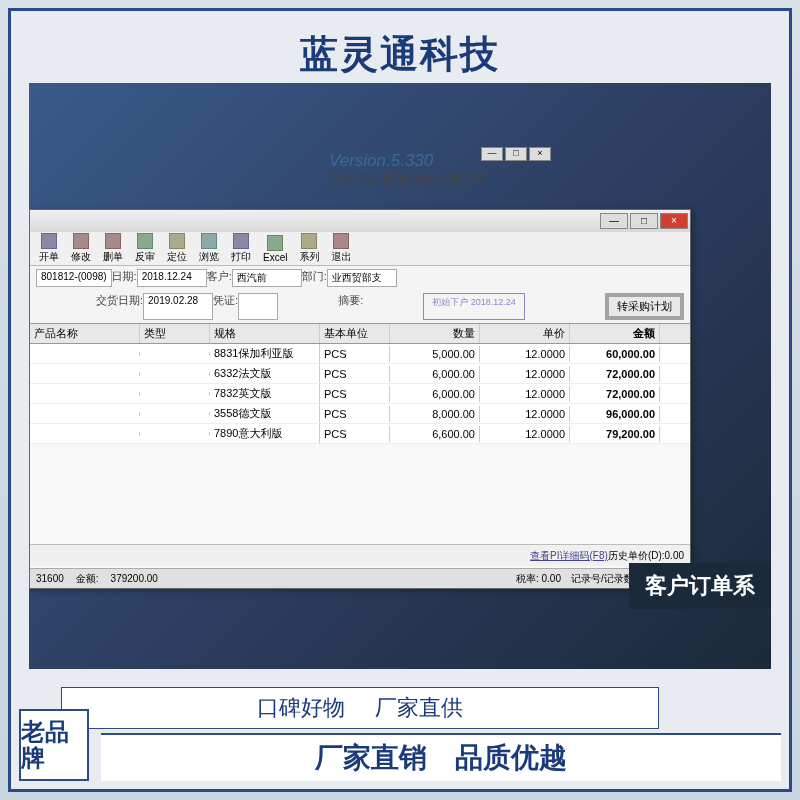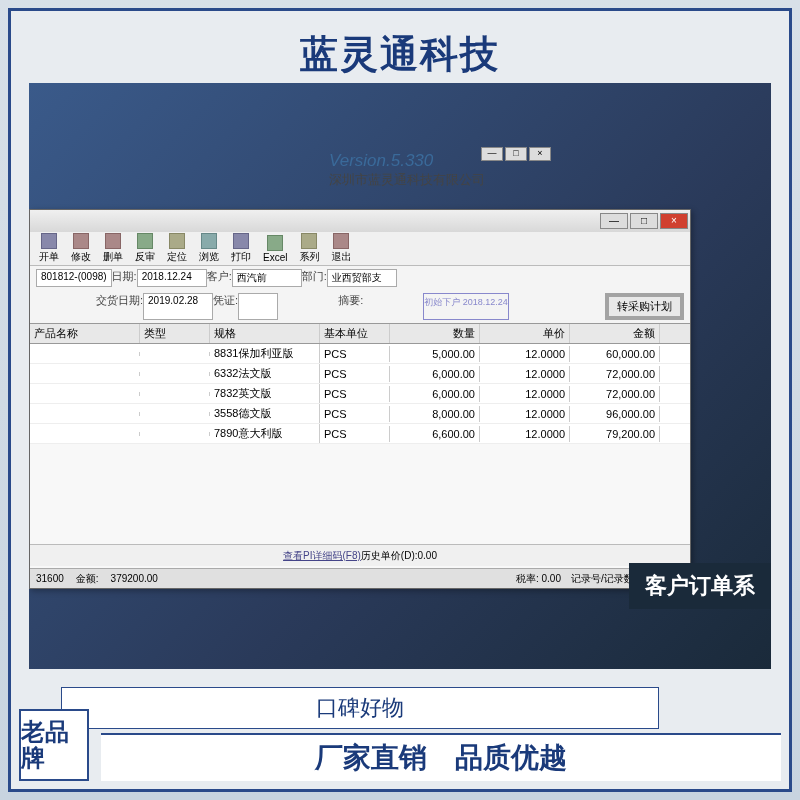--- a/index.html
+++ b/index.html
@@ -153,21 +153,21 @@
 }
 .btn-plan {
   margin-left: auto;
   padding: 2px 8px;
   border: 4px solid #a3a3a3;
   background: #e8e8e8;
   font-size: 11px;
 }
 .info-box {
   border: 1px solid #88c;
-  padding: 2px 0;
+  padding: 2px 8px;
   font-size: 9px;
   color: #88c;
   margin-left: 60px;
 }
 .table-head {
   display: flex;
   background: #e8e8e8;
   border-top: 1px solid #999;
   border-bottom: 1px solid #999;
   font-size: 11px;
@@ -175,40 +175,40 @@
 .th, .td {
   padding: 2px 4px;
   border-right: 1px solid #ccc;
 }
 .c-name { width: 110px; }
 .c-type { width: 70px; }
 .c-spec { width: 110px; }
 .c-unit { width: 70px; }
 .c-qty { width: 90px; text-align: right; }
 .c-price { width: 90px; text-align: right; }
-.c-amt { width: 90px; text-align: right; }
+.c-amt { width: 90px; text-align: right; font-weight: bold; }
 .table-body { background: #fff; }
 .tr {
   display: flex;
   font-size: 11px;
   border-bottom: 1px solid #eee;
   height: 20px;
   align-items: center;
 }
 .table-footer {
   position: absolute;
   bottom: 22px; left: 0; right: 0;
   height: 22px;
   background: #f0f0f0;
   border-top: 1px solid #bbb;
   font-size: 10px;
   display: flex;
   align-items: center;
   padding: 0 6px;
-  justify-content: center;
+  justify-content: flex-end;
 }
 .status-bar {
   position: absolute;
   bottom: 0; left: 0; right: 0;
   height: 20px;
   background: #e0e0e0;
   border-top: 1px solid #aaa;
   font-size: 10px;
   display: flex;
   align-items: center;
@@ -432,20 +432,21 @@
           <span style="background:#cc8;padding:0 4px">业</span>
         </div>
       </div>
     </div>
 
     <div class="corner-tag">客户订单系</div>
   </div>
 
   <div class="bottom-banner">
     <span>口碑好物</span>
+    <span>厂家直供</span>
   </div>
 
   <div class="left-tag">
     <span>老品牌</span>
   </div>
 
   <div class="bottom-main">
     <span>厂家直销</span>
     <span>品质优越</span>
   </div>

